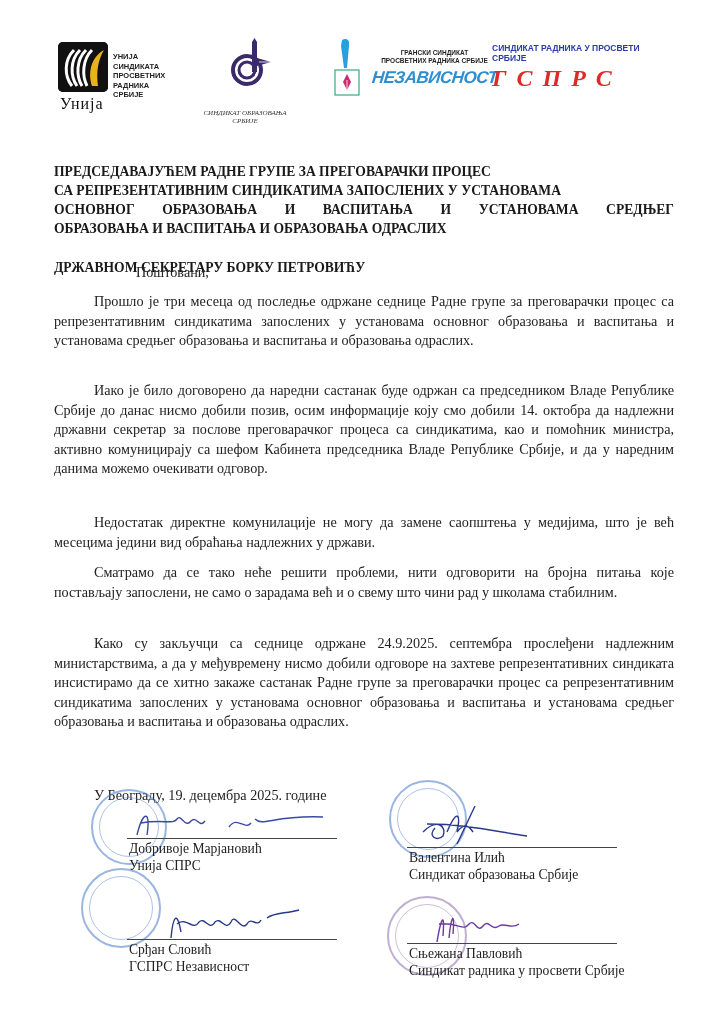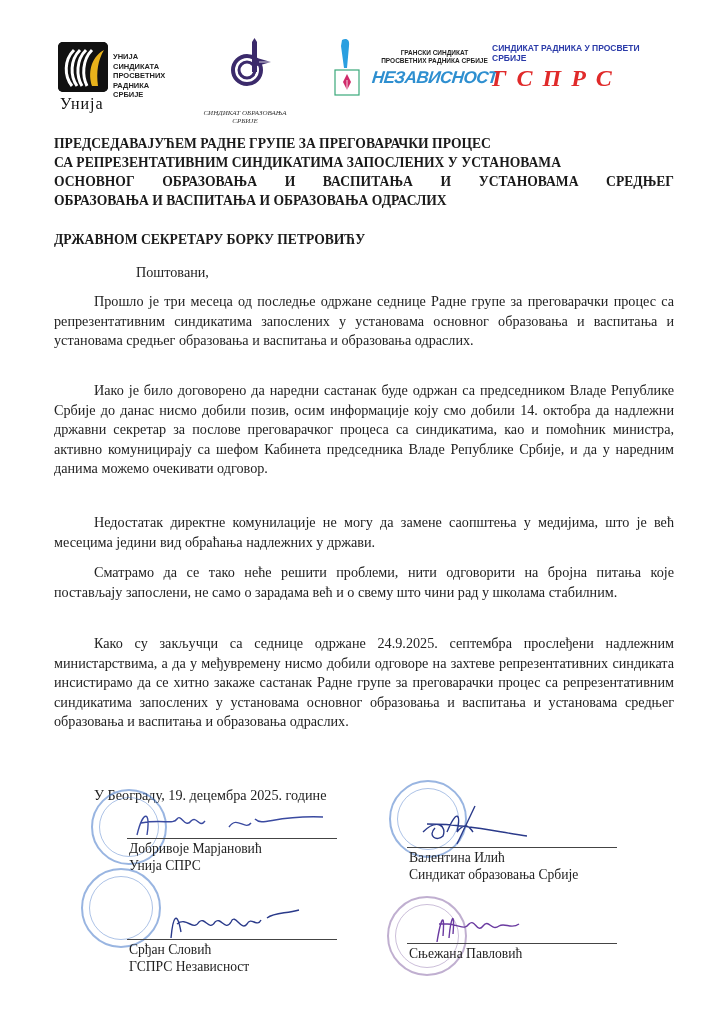--- a/index.html
+++ b/index.html
@@ -28,21 +28,21 @@
   .nez-mark svg { width: 30px; height: 60px; }
   .nez-caption { position: absolute; left: 35px; top: 11px; font-family: "Liberation Sans", sans-serif; font-weight: bold; font-size: 6.5px; line-height: 8px; color: #222; text-align: center; width: 135px; }
   .nez-word { position: absolute; left: 40px; top: 30px; font-family: "Liberation Sans", sans-serif; font-weight: bold; font-style: italic; font-size: 17px; color: #2e8fd0; letter-spacing: -0.5px; transform: skewX(-6deg); }
 
   
   .logo-srps { left: 492px; top: 6px; width: 180px; height: 60px; }
   .srps-caption { font-family: "Liberation Sans", sans-serif; font-weight: bold; font-size: 8.5px; line-height: 9.5px; color: #2a3aa8; }
   .srps-word { font-family: "Liberation Serif", serif; font-weight: bold; font-style: italic; font-size: 24px; color: #e02a2a; letter-spacing: 10px; margin-top: 2px; }
 
   
-  .heading { position: absolute; left: 54px; width: 620px; font-weight: bold; font-size: 13.6px; line-height: 19px; color: #1a1a1a; }
+  .heading { position: absolute; left: 54px; width: 620px; font-weight: bold; font-size: 13.6px; line-height: 19px; color: #1a1a1a; margin-top: 28px; }
   .heading .hl { display: block; white-space: nowrap; }
   .heading .justify { text-align: justify; text-align-last: justify; }
   .recipients { top: 134px; }
   .addressee { top: 230px; }
 
   .para { position: absolute; left: 54px; width: 620px; font-size: 14.2px; line-height: 19.6px; text-align: justify; color: #222; }
   .para .indent { display: inline-block; width: 40px; }
   .greeting { top: 263px; left: 100px; margin-left: 36px; }
   .p1 { top: 292px; }
   .p2 { top: 381px; }
@@ -183,13 +183,14 @@
   <div class="sig-org">ГСПРС Независност</div>
 </div>
 
 <div class="sig sig4">
   <div class="stamp stamp-purple" style="left:24px; top:-6px; width:80px; height:80px;"></div>
   <svg class="scribble" style="left:66px; top:2px;" width="120" height="40">
     <path d="M8 38 C12 14 16 6 14 32 M20 34 C22 12 26 6 24 30 M10 20 C30 18 34 28 40 20 C46 14 48 30 54 22 C60 14 62 28 70 22 C76 18 82 26 90 20" stroke="#6a3aa0" stroke-width="1.4" fill="none"></path>
   </svg>
   <div class="sig-line"></div>
   <div class="sig-name">Сњежана Павловић</div>
+  <div class="sig-org">Синдикат радника у просвети Србије</div>
 </div>
 
 </body></html>

